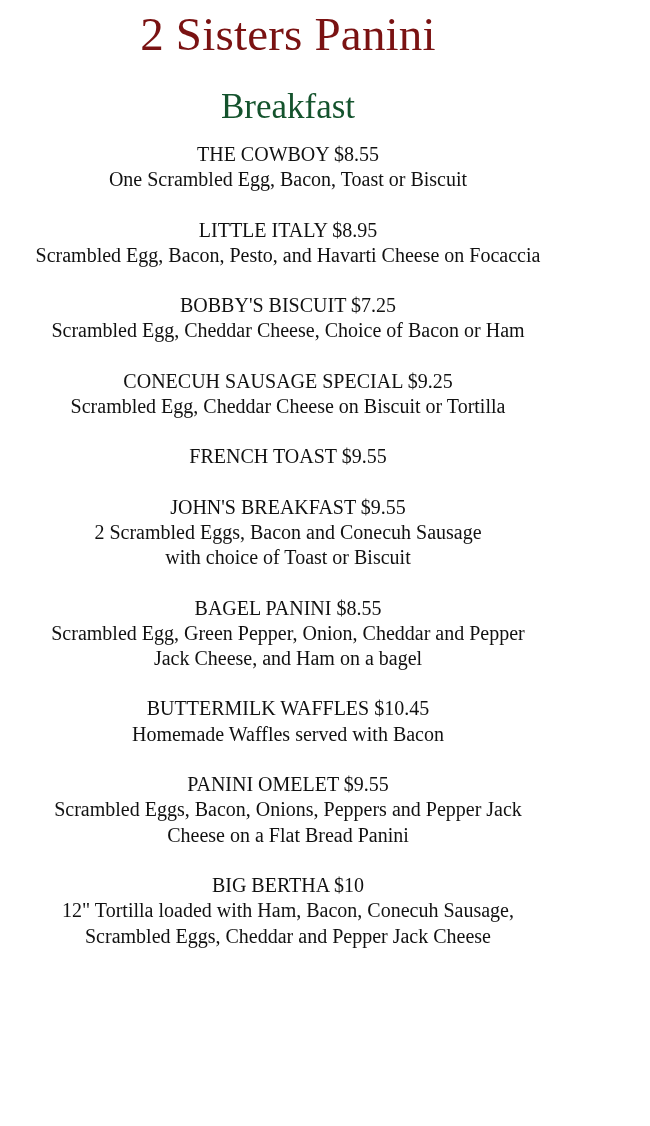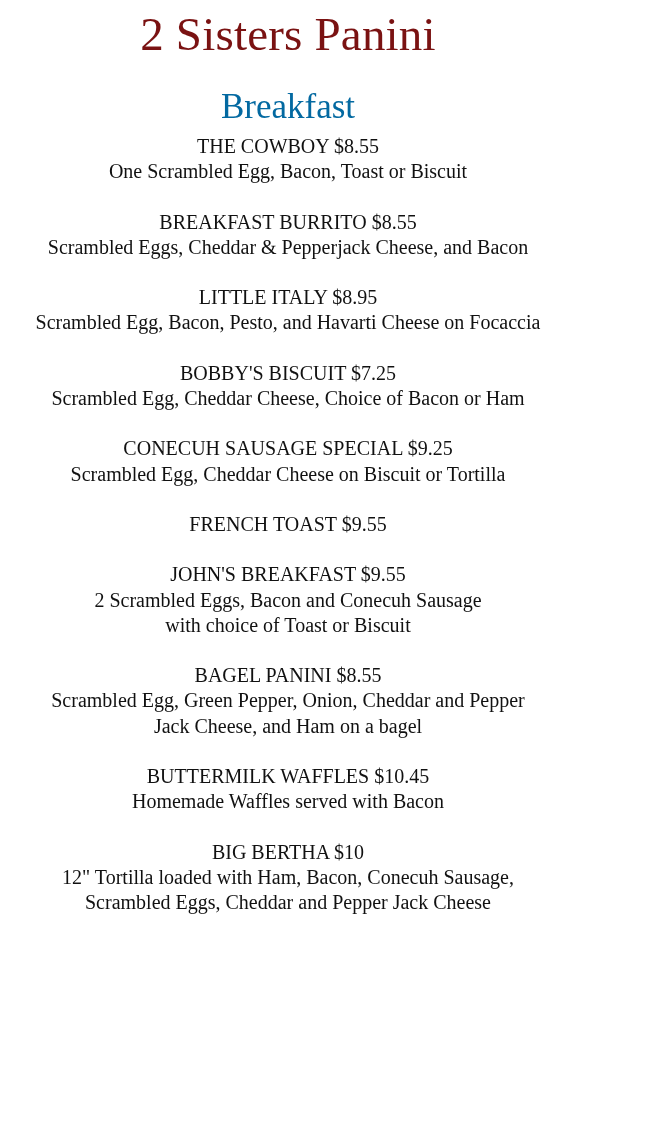--- a/index.html
+++ b/index.html
@@ -1,38 +1,34 @@
 <!DOCTYPE html>
 <html><head>
 <meta charset="utf-8">
 <style>
   html, body { margin: 0; padding: 0; background: #ffffff; }
   body { width: 650px; height: 1126px; overflow: hidden; font-family: "Liberation Serif", "DejaVu Serif", serif; color: #111111; }
   .page { width: 576px; text-align: center; position: relative; }
   .title { color: #7a1212; font-size: 47px; line-height: 56px; padding-top: 6px; margin: 0; font-weight: normal; letter-spacing: 0.2px; }
-  .section { font-size: 35px; line-height: 38px; margin: 26px 0 0 0; font-weight: normal; color: #0369a1; }
-  .items { margin-top: 8px; text-align: center; }
+  .section { font-size: 35px; line-height: 38px; margin: 26px 0 0 0; font-weight: normal; color: #14532d; }
+  .items { margin-top: 16px; text-align: center; }
   .item { margin-bottom: 25px; }
   .item .name { font-size: 20px; line-height: 25.3px; display: block; }
   .item .desc { font-size: 20px; line-height: 25.3px; display: block; }
 </style>
 </head>
 <body>
 
 <div class="page">
   <h1 class="title">2 Sisters Panini</h1>
   <h2 class="section">Breakfast</h2>
   <div class="items">
     <div class="item">
       <span class="name">THE COWBOY $8.55</span>
       <span class="desc">One Scrambled Egg, Bacon, Toast or Biscuit</span>
-    </div>
-    <div class="item">
-      <span class="name">BREAKFAST BURRITO  $8.55</span>
-      <span class="desc">Scrambled Eggs, Cheddar &amp; Pepperjack Cheese, and Bacon</span>
     </div>
     <div class="item">
       <span class="name">LITTLE ITALY $8.95</span>
       <span class="desc">Scrambled Egg, Bacon, Pesto, and Havarti Cheese on Focaccia</span>
     </div>
     <div class="item">
       <span class="name">BOBBY'S BISCUIT $7.25</span>
       <span class="desc">Scrambled Egg, Cheddar Cheese, Choice of Bacon or Ham</span>
     </div>
     <div class="item">
@@ -50,18 +46,23 @@
     <div class="item">
       <span class="name">BAGEL PANINI $8.55</span>
       <span class="desc">Scrambled Egg, Green Pepper, Onion, Cheddar and Pepper</span>
       <span class="desc">Jack Cheese, and Ham on a bagel</span>
     </div>
     <div class="item">
       <span class="name">BUTTERMILK WAFFLES $10.45</span>
       <span class="desc">Homemade Waffles served with Bacon</span>
     </div>
     <div class="item">
+      <span class="name">PANINI OMELET $9.55</span>
+      <span class="desc">Scrambled Eggs, Bacon, Onions, Peppers and Pepper Jack</span>
+      <span class="desc">Cheese on a Flat Bread Panini</span>
+    </div>
+    <div class="item">
       <span class="name">BIG BERTHA $10</span>
       <span class="desc">12" Tortilla loaded with Ham, Bacon, Conecuh Sausage,</span>
       <span class="desc">Scrambled Eggs, Cheddar and Pepper Jack Cheese</span>
     </div>
   </div>
 </div>
 
 </body></html>

